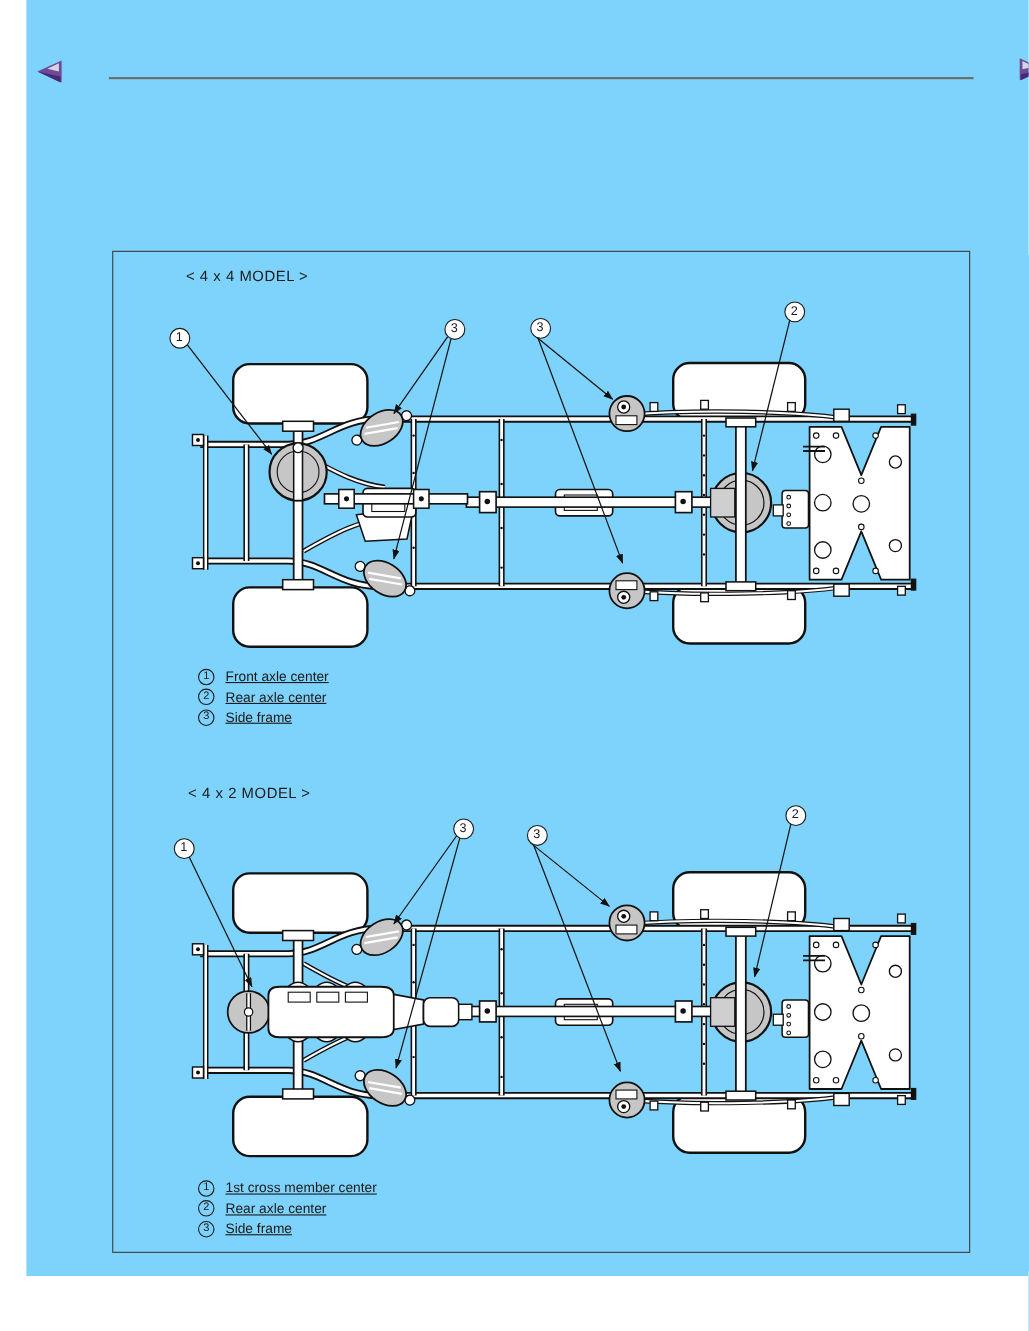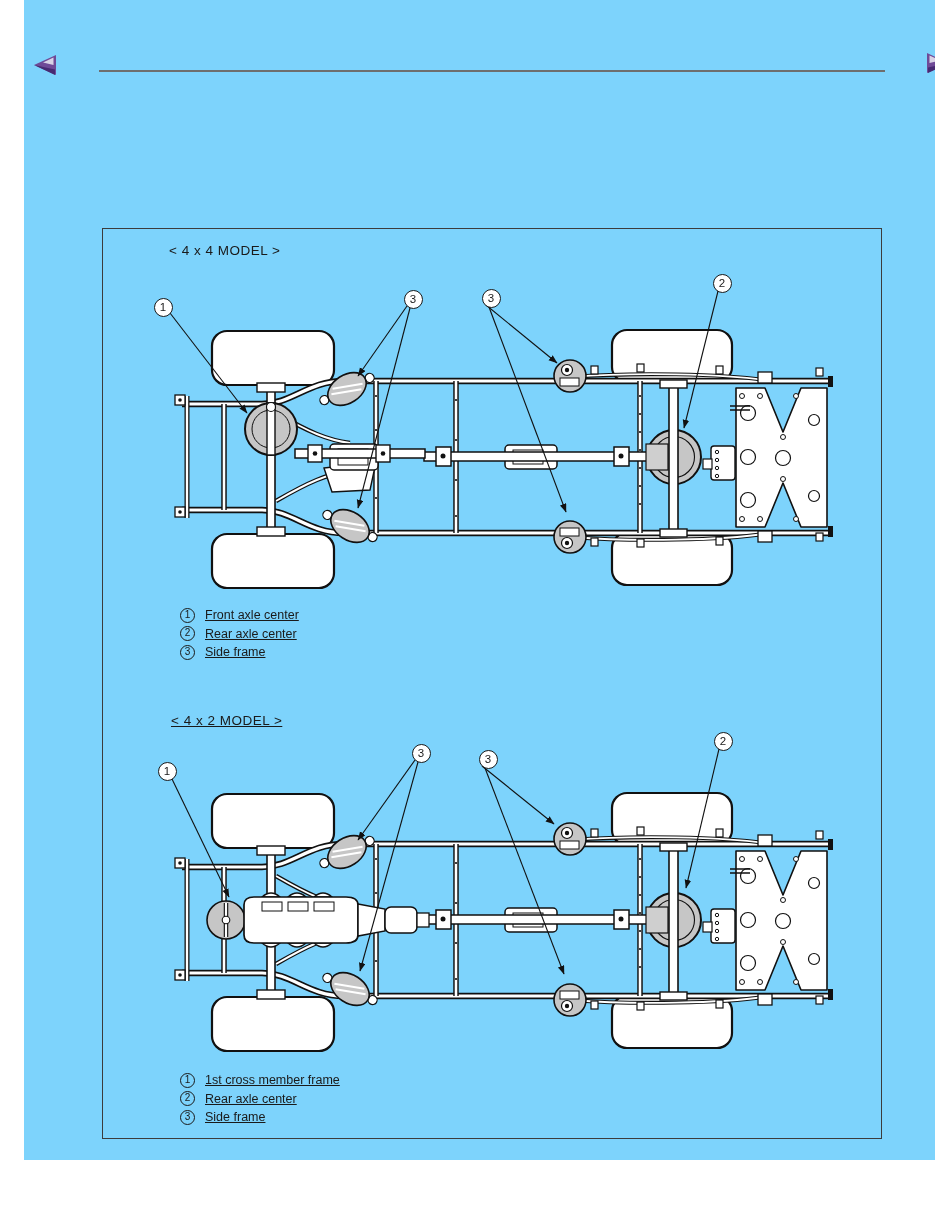--- a/index.html
+++ b/index.html
@@ -48,21 +48,21 @@
       <polygon points="3,16.5 24,12 3,22" fill="#472a72"></polygon>
       <polygon points="4.5,4.5 15,9.5 4.5,12" fill="#d9d3e6"></polygon>
     </svg>
   </button>
 
   <div class="rule"></div>
 
   <div class="figure-box"></div>
 
   <div class="sec-title" style="left:145px;top:243px;">&lt; 4 x 4 MODEL &gt;</div>
-  <div class="sec-title" style="left:147px;top:713px;text-decoration:underline;">&lt; 4 x 2 MODEL &gt;</div>
+  <div class="sec-title" style="left:147px;top:713px;">&lt; 4 x 2 MODEL &gt;</div>
 
   <svg class="diagram-svg" style="left:78px;top:270px;" width="779" height="332" viewBox="78 270 779 332">
     <defs>
       <marker id="arr" markerWidth="10" markerHeight="8" refX="7.5" refY="3" orient="auto">
         <path d="M0,0 L8,3 L0,6 Z" fill="#111"></path>
       </marker>
 
       <g id="chassis-common">
 
         <g>
@@ -312,21 +312,21 @@
   </svg>
 
   <div class="callout" style="left:133.5px;top:761.5px;">1</div>
   <div class="callout" style="left:387.5px;top:743.5px;">3</div>
   <div class="callout" style="left:454.5px;top:749.5px;">3</div>
   <div class="callout" style="left:689.5px;top:731.5px;">2</div>
 
   <div class="legend" style="left:156px;top:1073px;">
     <div class="legend-row">
       <span class="legend-num">1</span>
-      <span class="legend-label">1st cross member frame</span>
+      <span class="legend-label">1st cross member center</span>
     </div>
     <div class="legend-row">
       <span class="legend-num">2</span>
       <span class="legend-label">Rear axle center</span>
     </div>
     <div class="legend-row">
       <span class="legend-num">3</span>
       <span class="legend-label">Side frame</span>
     </div>
   </div>

